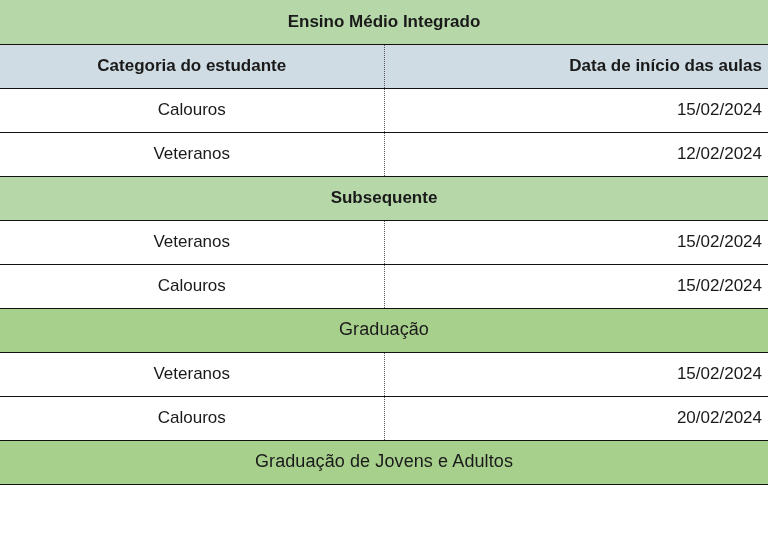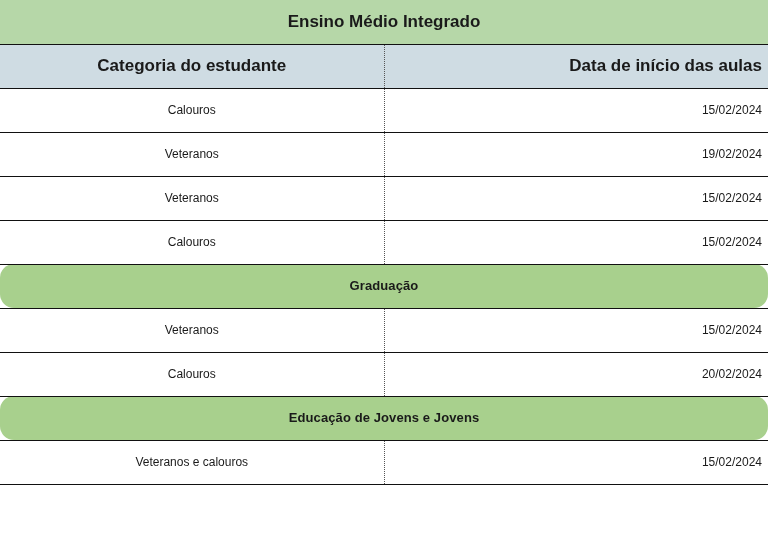--- a/index.html
+++ b/index.html
@@ -22,37 +22,36 @@
   table.schedule tr {
     height: 44px;
     margin-top: 24px;
   }
   td {
     border-top: 1.5px solid #111111;
     border-bottom: 1.5px solid #111111;
     padding: 0 6px;
     text-align: center;
     vertical-align: middle;
-    font-size: 12px;
+    font-size: 17px;
     line-height: 1.2;
   }
   td.col-left {
     width: 410px;
     border-right: 1.5px dotted #555555;
   }
   td.col-right {
     width: 358px;
     text-align: right;
   }
   tr.section-green td {
     background: #a8d08d;
-    font-weight: bold;
-    font-size: 13px;
+    font-weight: normal;
+    font-size: 18px;
     letter-spacing: 0.1px;
-    border-radius: 14px;
   }
   tr.section-green-light td {
     background: #b6d7a8;
     font-weight: bold;
     font-size: 17px;
   }
   tr.header-blue td {
     background: #cfdce3;
     font-weight: bold;
     font-size: 17px;
@@ -88,23 +87,26 @@
       <td class="col-right">Data de início das aulas</td>
     </tr>
 
     <tr class="data-row">
       <td class="col-left">Calouros</td>
       <td class="col-right">15/02/2024</td>
     </tr>
 
     <tr class="data-row">
       <td class="col-left">Veteranos</td>
-      <td class="col-right">19/02/2024</td>
+      <td class="col-right">12/02/2024</td>
     </tr>
 
+    <tr class="section-green-light">
+      <td class="merged" colspan="2">Subsequente</td>
+    </tr>
 
     <tr class="data-row">
       <td class="col-left">Veteranos</td>
       <td class="col-right">15/02/2024</td>
     </tr>
 
     <tr class="data-row">
       <td class="col-left">Calouros</td>
       <td class="col-right">15/02/2024</td>
     </tr>
@@ -117,22 +119,18 @@
       <td class="col-left">Veteranos</td>
       <td class="col-right">15/02/2024</td>
     </tr>
 
     <tr class="data-row">
       <td class="col-left">Calouros</td>
       <td class="col-right">20/02/2024</td>
     </tr>
 
     <tr class="section-green">
-      <td class="merged" colspan="2">Educação de Jovens e Jovens</td>
+      <td class="merged" colspan="2">Graduação de Jovens e Adultos</td>
     </tr>
 
-    <tr class="data-row">
-      <td class="col-left">Veteranos e calouros</td>
-      <td class="col-right">15/02/2024</td>
-    </tr>
 
   </tbody>
 </table>
 
 </body></html>

